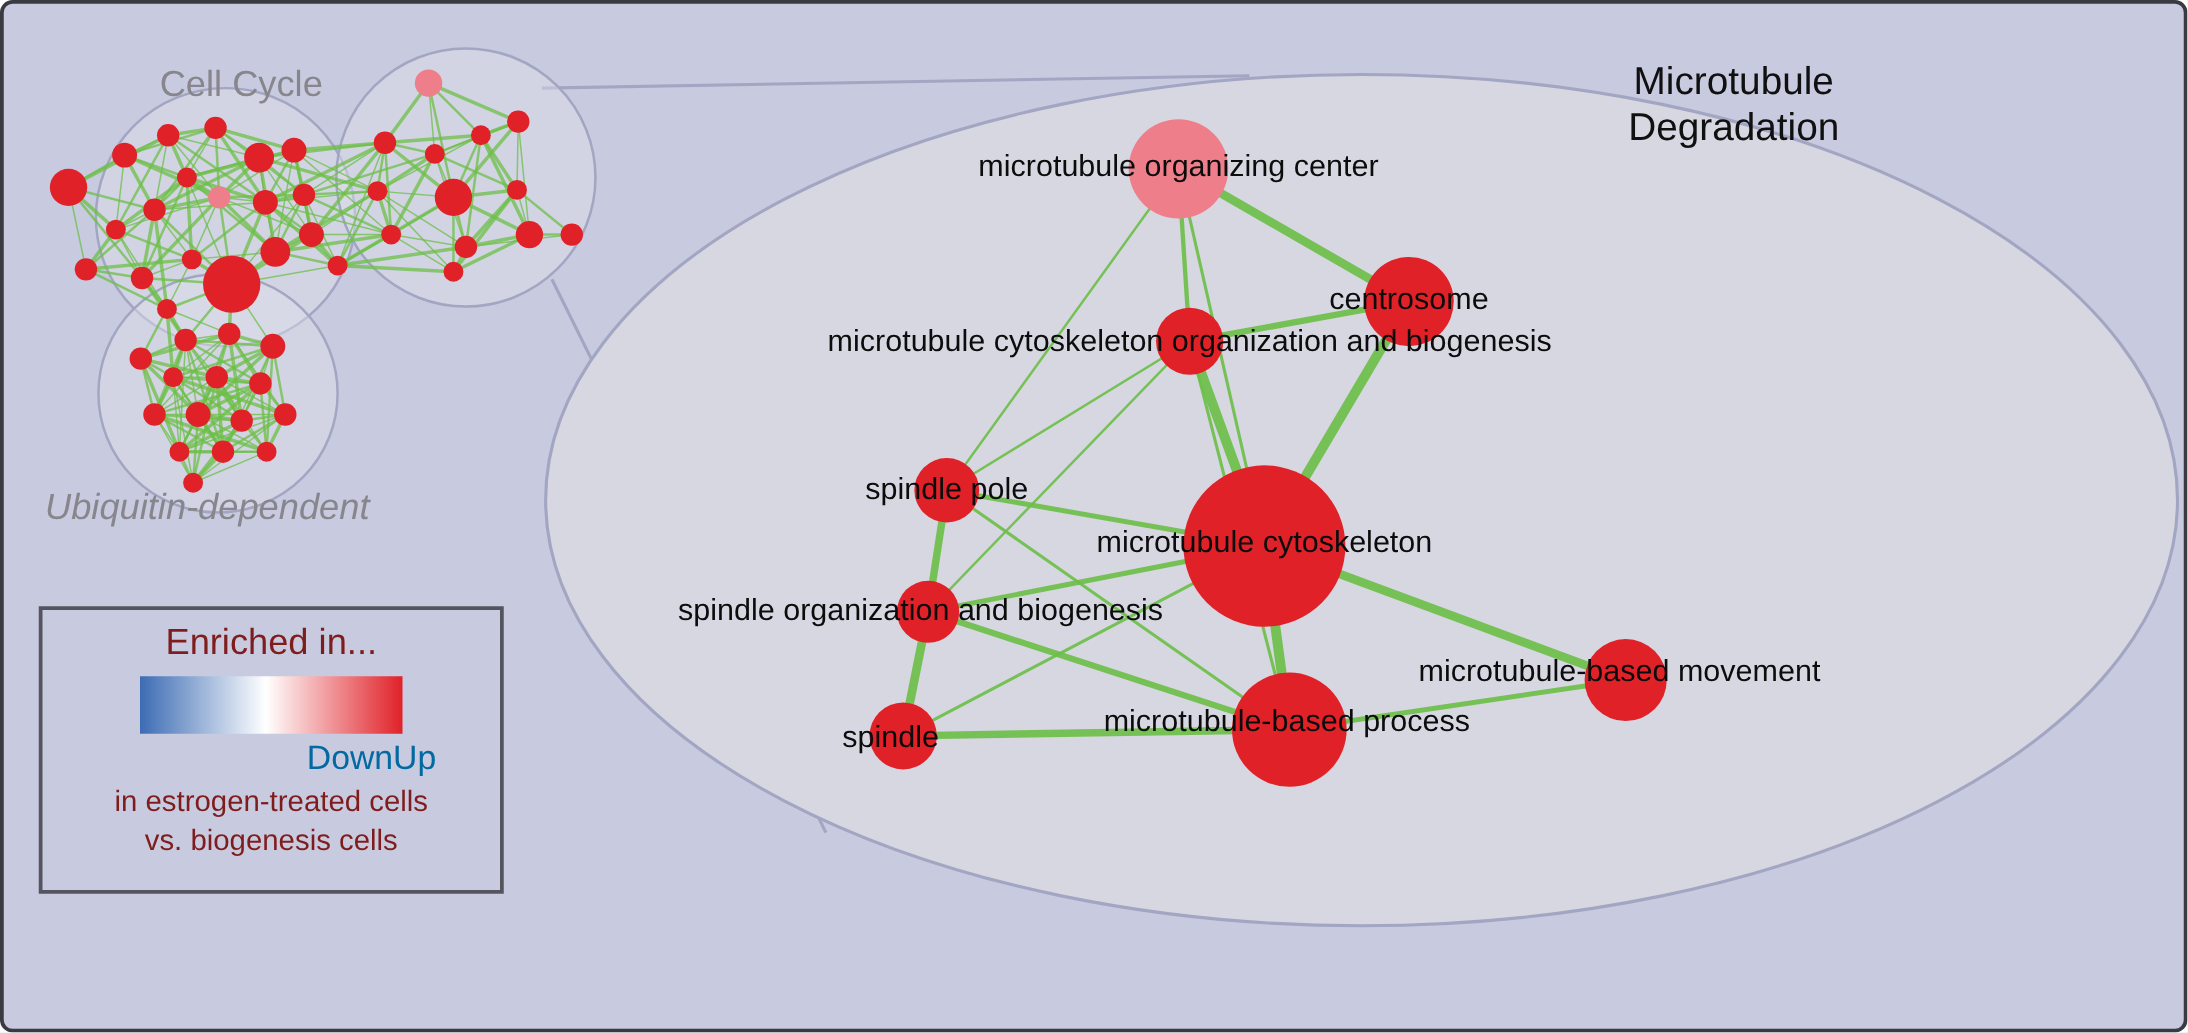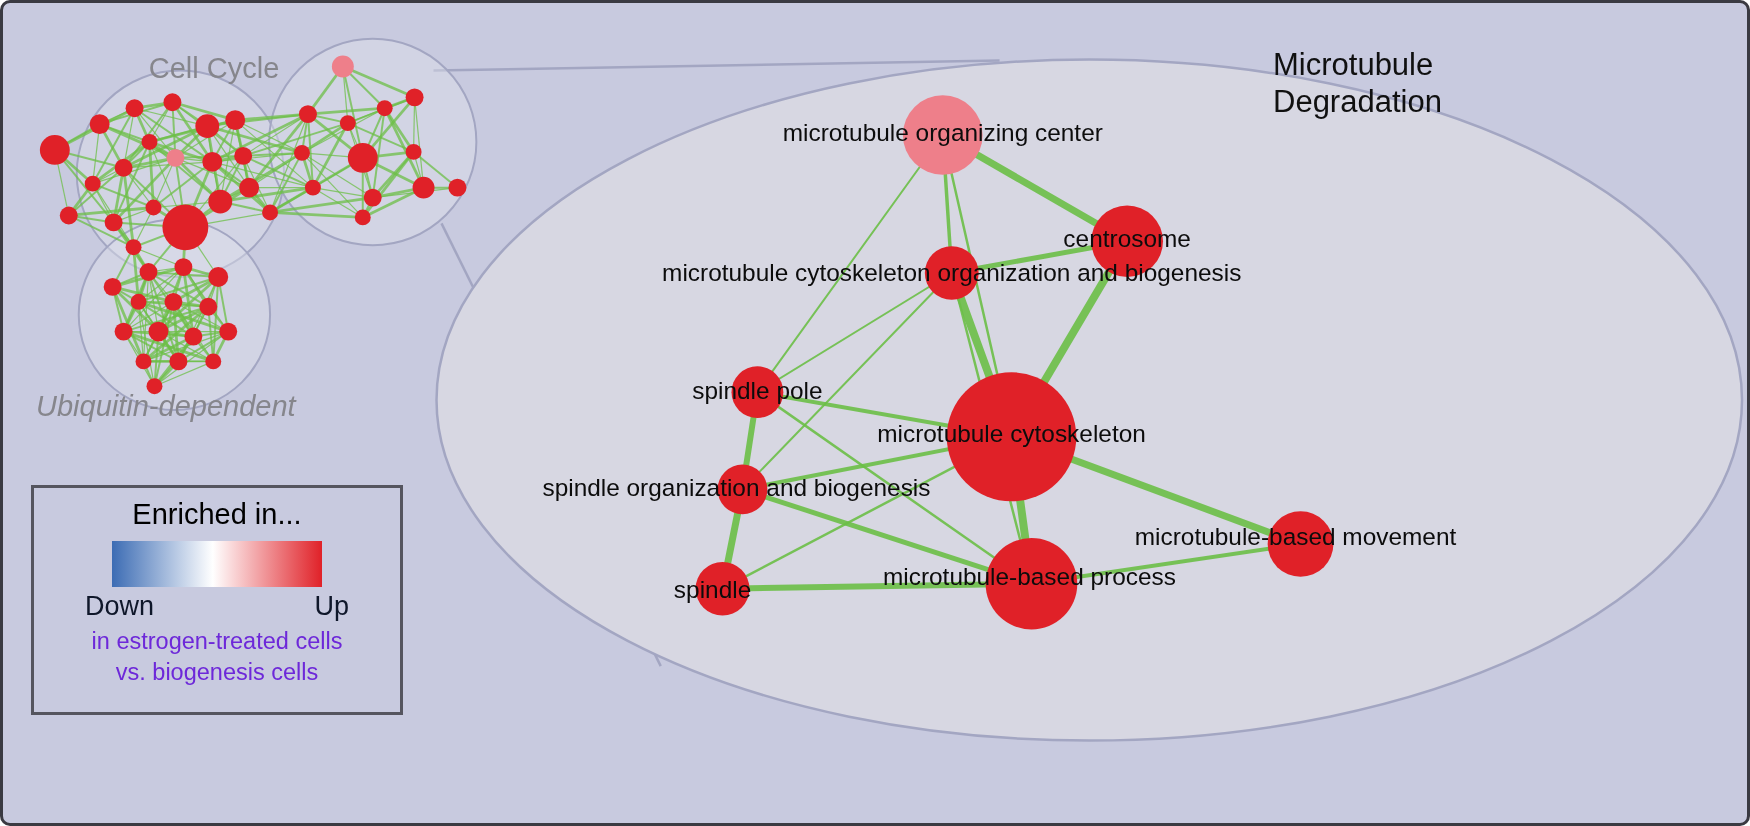--- a/index.html
+++ b/index.html
@@ -17,41 +17,41 @@
   .gray-label{
     position:absolute;
     color:#86868c;
     font-size:29px;
     line-height:1.22;
   }
   .gray-label.center{text-align:center;}
   .title-label{
     position:absolute;
     left:1270px;top:44px;width:228px;
-    text-align:left;
+    text-align:center;
     color:#101010;
     font-size:31px;
     line-height:1.18;
   }
   .legend{
     position:absolute;
     left:28px;top:482px;
     width:372px;height:230px;
     box-sizing:border-box;
     border:3px solid #55555f;
     display:flex;flex-direction:column;align-items:center;
     padding-top:10px;
   }
-  .legend-title{font-size:29px;color:#000000;}
+  .legend-title{font-size:29px;color:#7f1d1d;}
   .gradient-bar{width:210px;height:46px;margin-top:10px;}
   .updown{
-    width:264px;display:flex;justify-content:space-between;
-    font-size:27px;color:#0f172a;margin-top:4px;margin-bottom:4px;
+    width:264px;display:flex;justify-content:flex-end;
+    font-size:27px;color:#0369a1;margin-top:4px;margin-bottom:4px;
   }
-  .cap{font-size:23.5px;color:#6d28d9;line-height:1.3;}
+  .cap{font-size:23.5px;color:#7f1d1d;line-height:1.3;}
 </style>
 </head>
 <body>
 
 <div class="canvas" style="background: rgb(200, 202, 223);">
 
   <svg id="scene" width="1744" height="820" viewBox="0 0 1750 826" preserveAspectRatio="none">
       <line x1="432" y1="68" x2="1000" y2="58" stroke="#a3a6c2" stroke-width="2.5"></line>
       <line x1="440" y1="222" x2="660" y2="668" stroke="#a3a6c2" stroke-width="2.5"></line>
       <ellipse cx="1090" cy="400" rx="655" ry="343" fill="#d7d7e2" stroke="#a3a6c2" stroke-width="2.5"></ellipse>
@@ -396,21 +396,21 @@
       <text x="1128" y="246" text-anchor="middle" font-size="24.5" fill="#0c0c0c">centrosome</text>
       <text x="952" y="280" text-anchor="middle" font-size="24.5" fill="#0c0c0c">microtubule cytoskeleton organization and biogenesis</text>
       <text x="757" y="399" text-anchor="middle" font-size="24.5" fill="#0c0c0c">spindle pole</text>
       <text x="1012" y="442" text-anchor="middle" font-size="24.5" fill="#0c0c0c">microtubule cytoskeleton</text>
       <text x="736" y="497" text-anchor="middle" font-size="24.5" fill="#0c0c0c">spindle organization and biogenesis</text>
       <text x="712" y="599" text-anchor="middle" font-size="24.5" fill="#0c0c0c">spindle</text>
       <text x="1030" y="586" text-anchor="middle" font-size="24.5" fill="#0c0c0c">microtubule-based process</text>
       <text x="1297" y="546" text-anchor="middle" font-size="24.5" fill="#0c0c0c">microtubule-based movement</text>
     </svg>
 
-  <div class="gray-label center" style="left:116px;top:48px;width:190px;">Cell Cycle</div>
+  <div class="gray-label center" style="left:95px;top:48px;width:190px;">Cell Cycle</div>
 
   <div class="gray-label" style="left:33px;top:386px;font-style:italic;">
     <div>Ubiquitin-dependent</div>
   </div>
 
   <div class="title-label">
     <div>Microtubule</div>
     <div>Degradation</div>
   </div>
 

